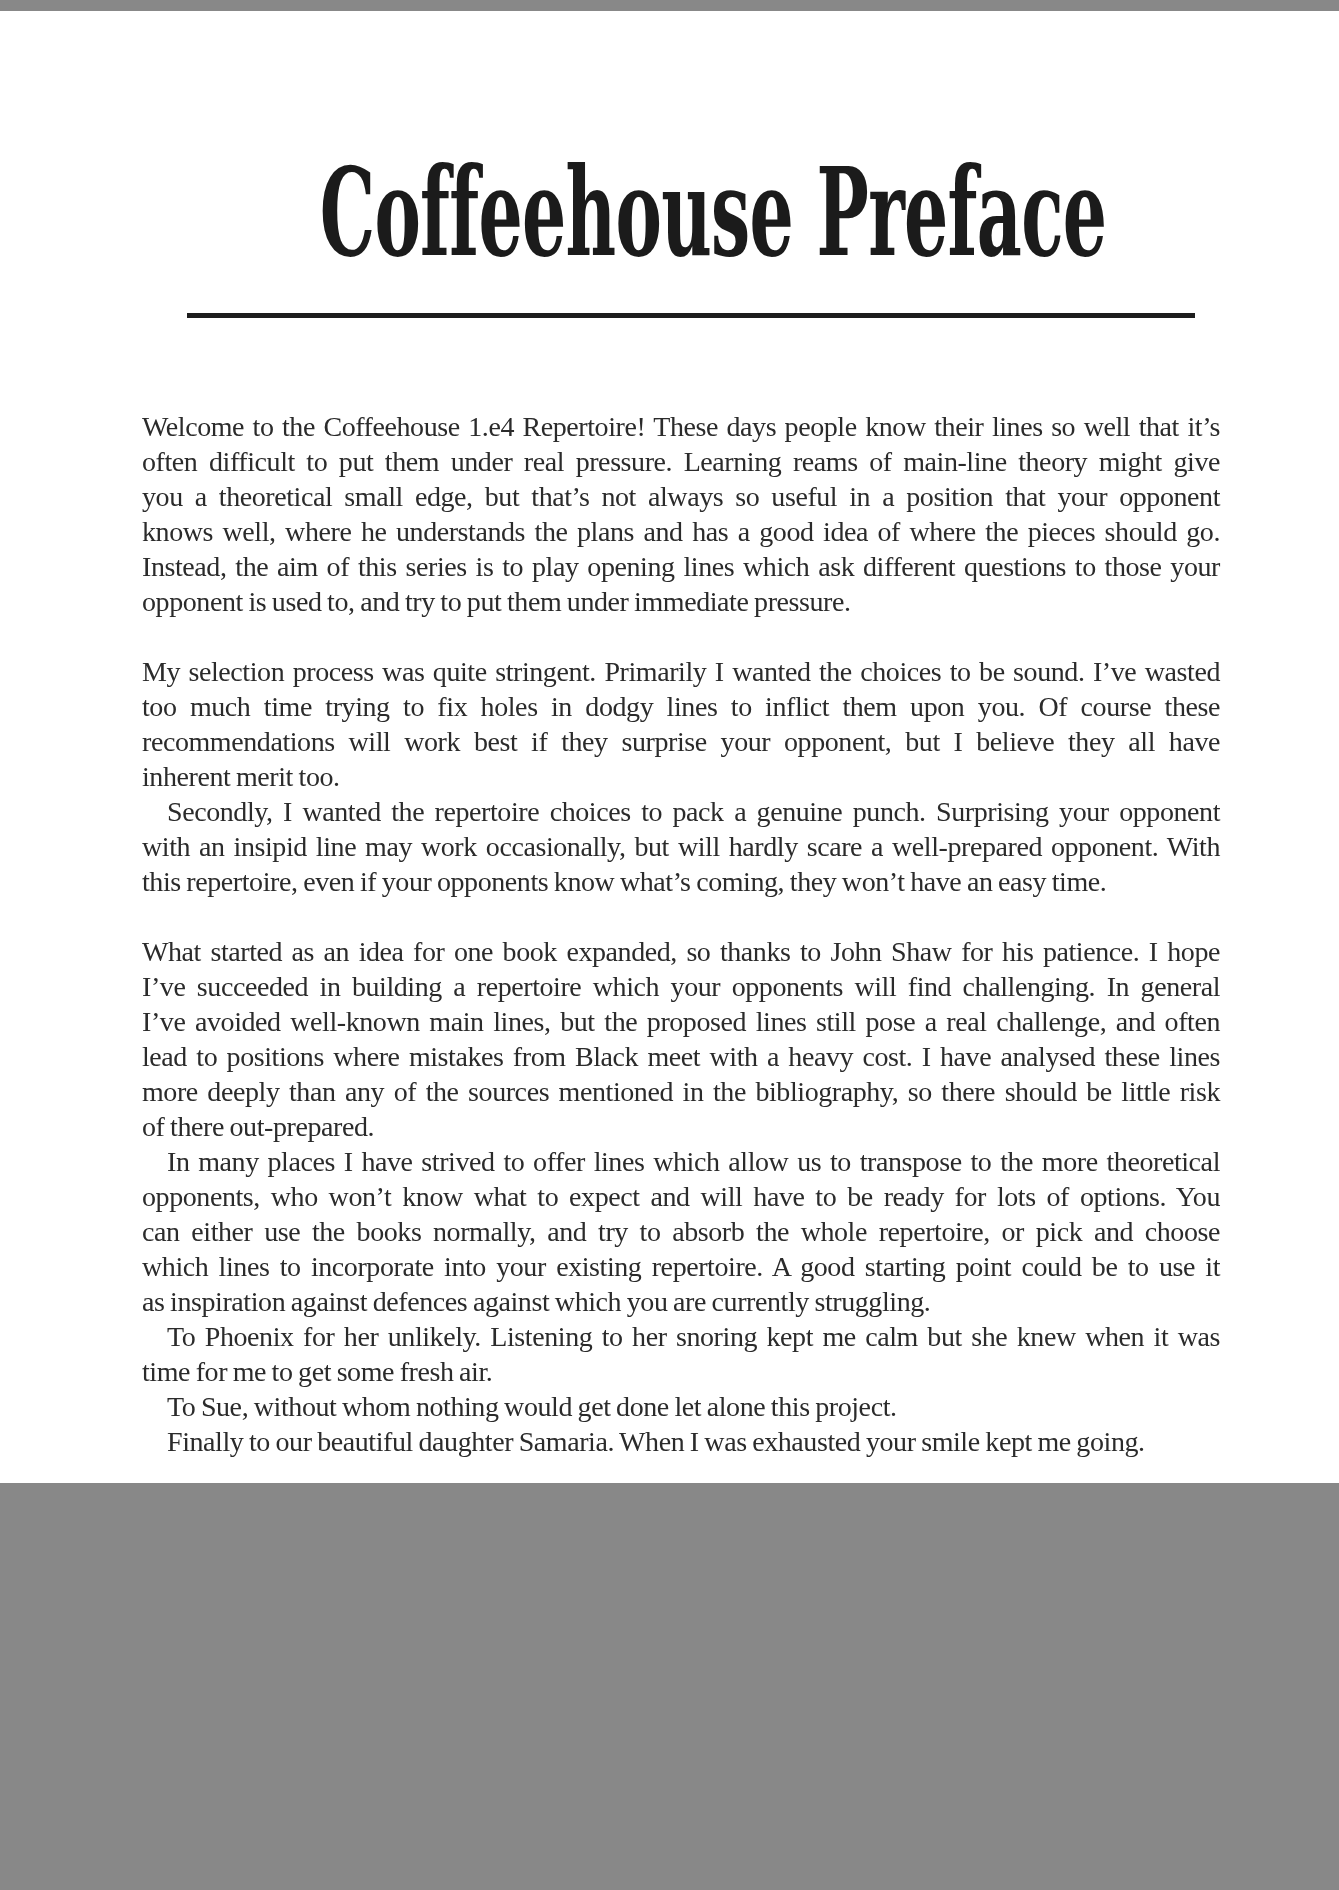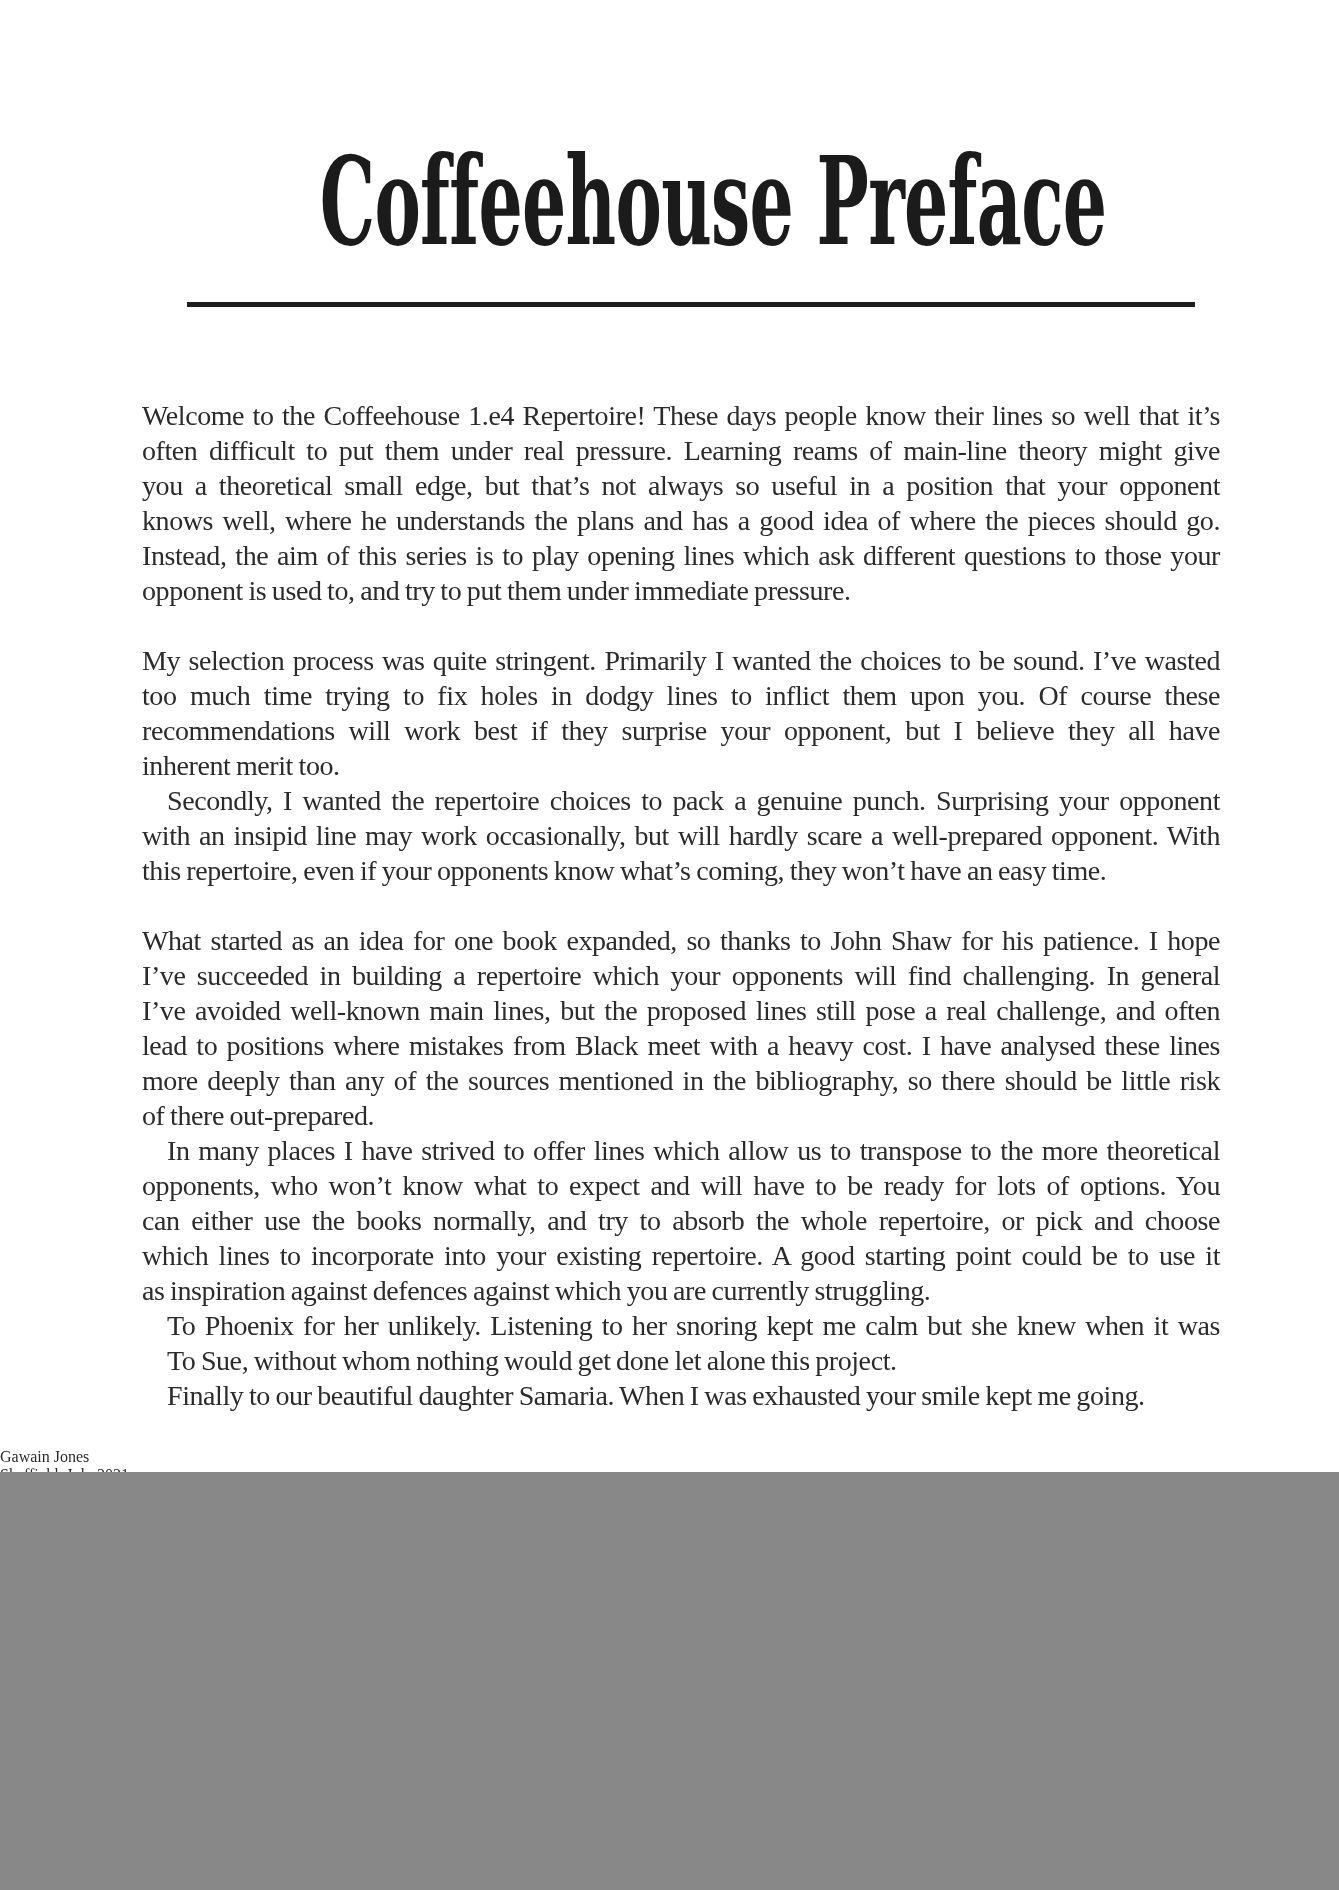--- a/index.html
+++ b/index.html
@@ -4,21 +4,21 @@
 <style>
   :root{
     --text-color:#2b2b2b;
     --rule-color:#1d1d1d;
     --bg-color:#ffffff;
   }
   html,body{margin:0;padding:0;background:#888;}
   .page{
     position:relative;
     width:1339px;height:1472px;
-    margin:0 auto;
+    margin:11px auto;
     background:var(--bg-color);
     overflow:hidden;
     font-family:"Liberation Serif", serif;
     color:var(--text-color);
   }
   .title-wrap{
     margin:136px 0 0 0;
     text-align:center;
     font-family:"DejaVu Serif", serif;
     font-weight:bold;
@@ -98,20 +98,21 @@
       </div>
       <div class="para indent">
         <div class="line">In many places I have strived to offer lines which allow us to transpose to the more theoretical</div>
         <div class="line">opponents, who won’t know what to expect and will have to be ready for lots of options. You</div>
         <div class="line">can either use the books normally, and try to absorb the whole repertoire, or pick and choose</div>
         <div class="line">which lines to incorporate into your existing repertoire. A good starting point could be to use it</div>
         <div class="line last">as inspiration against defences against which you are currently struggling.</div>
       </div>
       <div class="para indent">
         <div class="line">To Phoenix for her unlikely. Listening to her snoring kept me calm but she knew when it was</div>
+        <div class="line last">time for me to get some fresh air.</div>
       </div>
       <div class="para indent">
         <div class="line last">To Sue, without whom nothing would get done let alone this project.</div>
       </div>
       <div class="para indent">
         <div class="line last">Finally to our beautiful daughter Samaria. When I was exhausted your smile kept me going.</div>
       </div>
     </div>
 
   <div class="signature gap">

